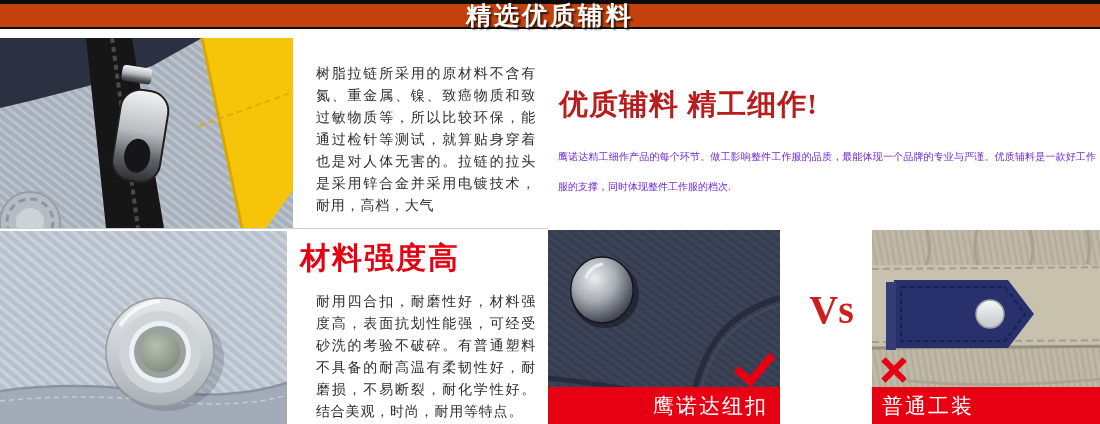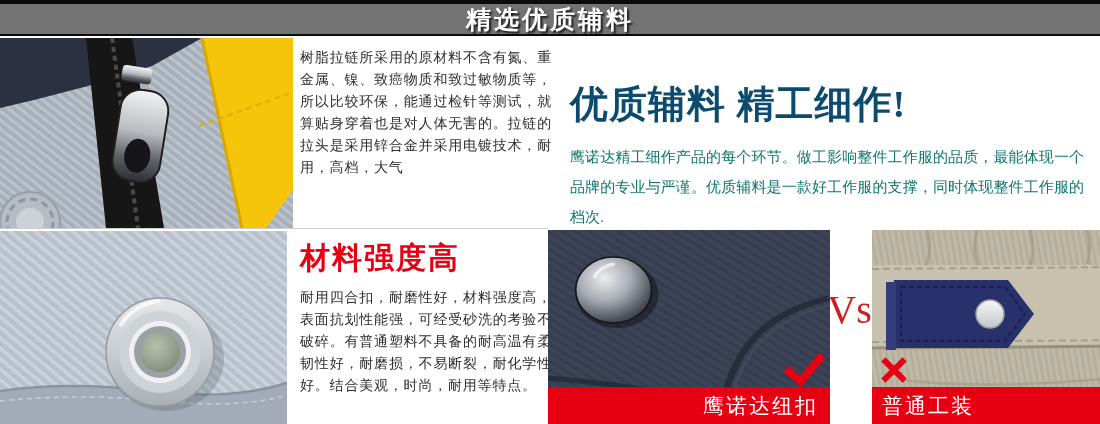--- a/index.html
+++ b/index.html
@@ -2,61 +2,61 @@
 <html><head>
 <meta charset="utf-8">
 <style>
   html,body{margin:0;padding:0;}
   body{
     width:1100px;height:424px;position:relative;background:#ffffff;overflow:hidden;
     font-family:"Liberation Sans","DejaVu Sans",sans-serif;
   }
   
   .banner{
-    position:absolute;left:0;top:0;width:1100px;height:36px;box-sizing:border-box;
-    background:#737373;border-top:4px solid #0b0b0b;border-bottom:2px solid #0b0b0b;
+    position:absolute;left:0;top:0;width:1100px;height:29px;box-sizing:border-box;
+    background:#c2410c;border-top:4px solid #0b0b0b;border-bottom:2px solid #0b0b0b;
     display:flex;align-items:center;justify-content:center;
   }
   .banner .banner-title{
     color:#ffffff;font-size:25px;font-weight:bold;letter-spacing:3px;
     text-shadow:2px 2px 2px rgba(0,0,0,.75);
   }
   
   figure{margin:0;position:absolute;overflow:hidden;}
   figure svg{display:block;width:100%;height:100%;}
   .fig-zipper{left:0;top:38px;width:293px;height:190px;}
   .fig-snap{left:0;top:231px;width:287px;height:193px;}
-  .fig-good{left:548px;top:230px;width:282px;height:194px;}
+  .fig-good{left:548px;top:230px;width:232px;height:194px;}
   .fig-bad{left:872px;top:230px;width:262px;height:194px;}
   
   .feature-col{position:absolute;left:300px;width:252px;}
   .col-zipper{top:46px;}
   .col-snap{top:242px;}
   .red-title{
     margin:0 0 12px 0;color:#e60012;font-size:30px;font-weight:bold;
     letter-spacing:2px;line-height:32px;
   }
   .feature-body{
-    margin:0;font-size:14px;line-height:22px;color:#2e2e2e;
+    margin:16px;font-size:14px;line-height:22px;color:#2e2e2e;
     letter-spacing:0.8px;text-align:justify;
   }
   .quality{position:absolute;left:558px;top:88px;width:538px;}
   .quality-heading{
-    margin:0 0 22px 12px;font-family:"Liberation Serif","DejaVu Serif",serif;
-    font-size:38px;line-height:32px;color:#0c4a6e;font-weight:bold;letter-spacing:1px;
+    margin:0 0 22px 1px;font-family:"Liberation Serif","DejaVu Serif",serif;
+    font-size:29px;line-height:32px;color:#b91c1c;font-weight:bold;letter-spacing:1px;
   }
   .quality-body{
-    margin:12px;font-size:15px;line-height:30px;color:#0f766e;text-align:justify;
+    margin:0;font-size:10px;line-height:30px;color:#6d28d9;text-align:justify;
   }
   .divider{position:absolute;left:0;top:228px;width:548px;height:1px;background:#cfcfcf;}
   
   .vs{
-    position:absolute;left:827px;top:230px;width:45px;height:194px;box-sizing:border-box;
+    position:absolute;left:809px;top:230px;width:45px;height:194px;box-sizing:border-box;
     display:flex;justify-content:center;align-items:flex-start;padding-top:60px;
-    font-family:"Liberation Serif","DejaVu Serif",serif;font-weight:normal;
+    font-family:"Liberation Serif","DejaVu Serif",serif;font-weight:bold;
     font-size:40px;color:#cd1f1f;line-height:1;
   }
   .strip{
     position:absolute;left:0;bottom:0;width:100%;height:37px;box-sizing:border-box;
     background:#e60012;display:flex;align-items:center;
     color:#ffffff;font-family:"Liberation Serif","DejaVu Serif",serif;
     font-size:21px;letter-spacing:2px;
   }
   .strip-right{justify-content:flex-end;padding-right:12px;}
   .strip-left{justify-content:flex-start;padding-left:10px;}

